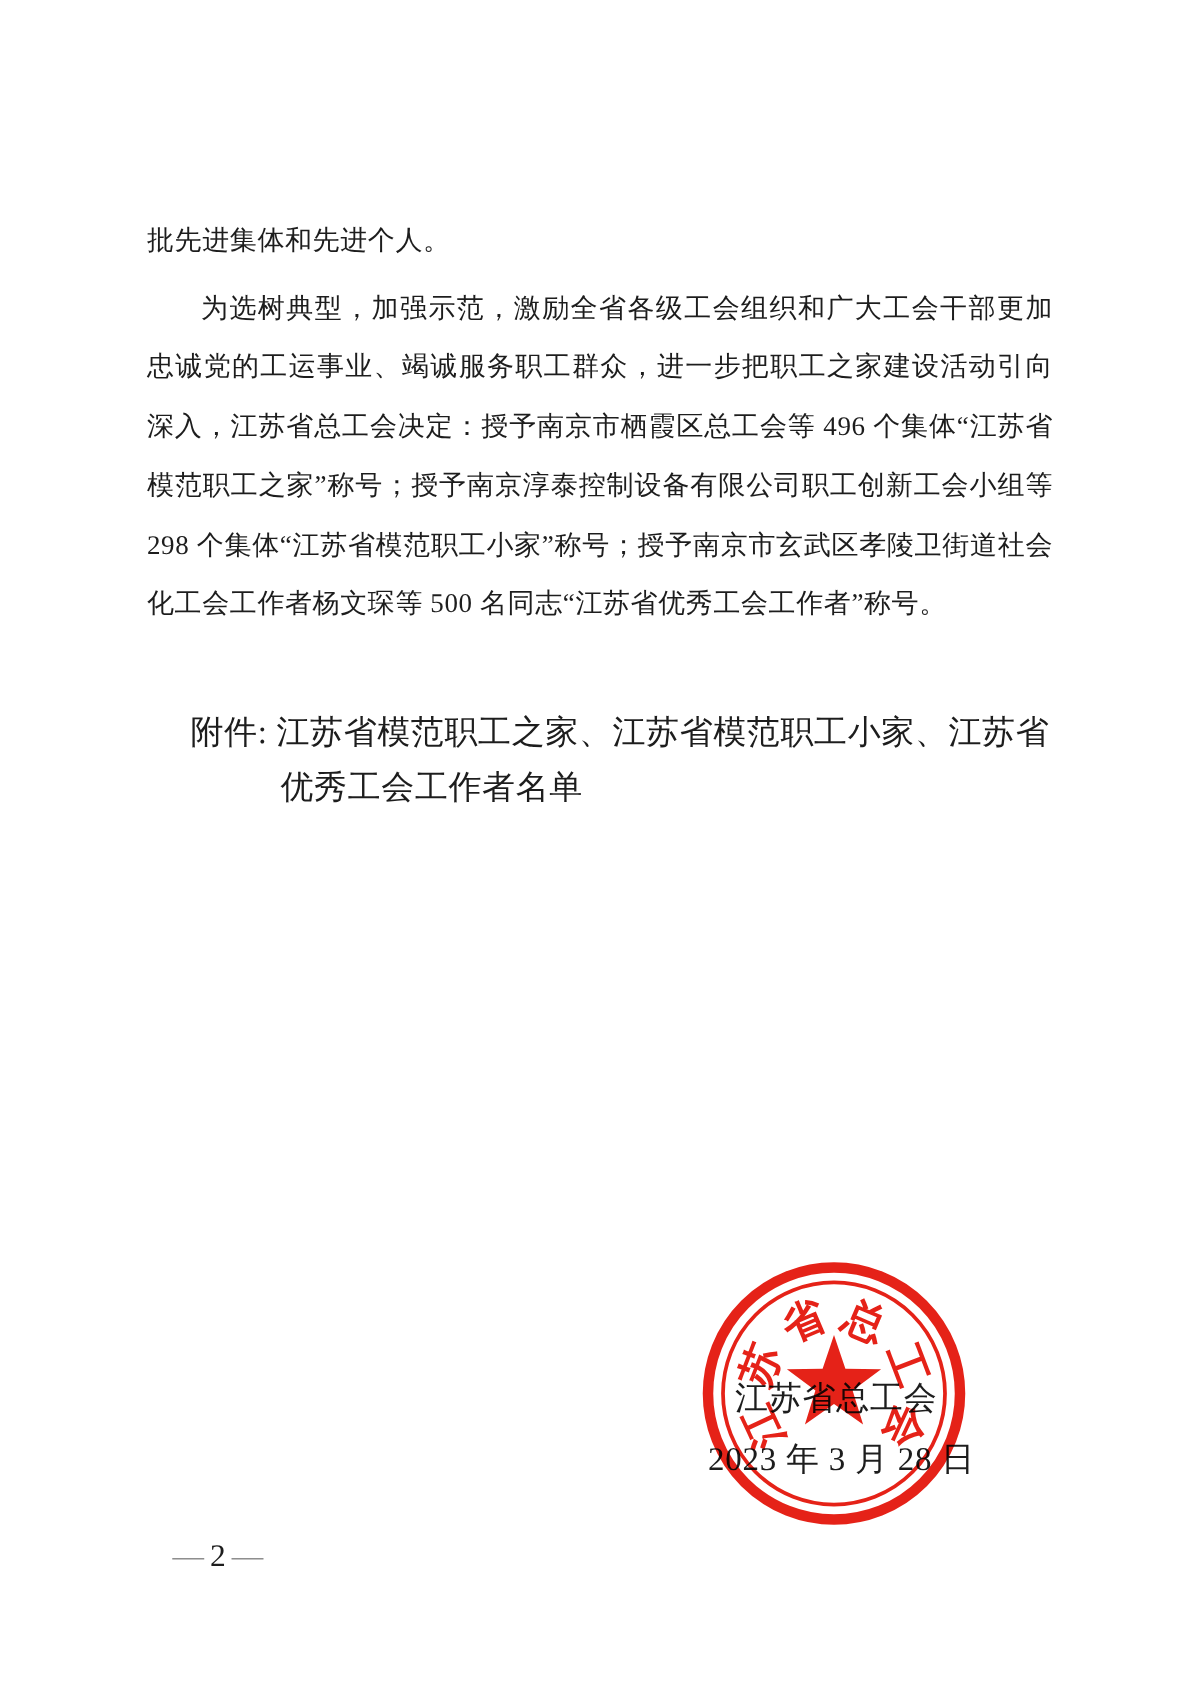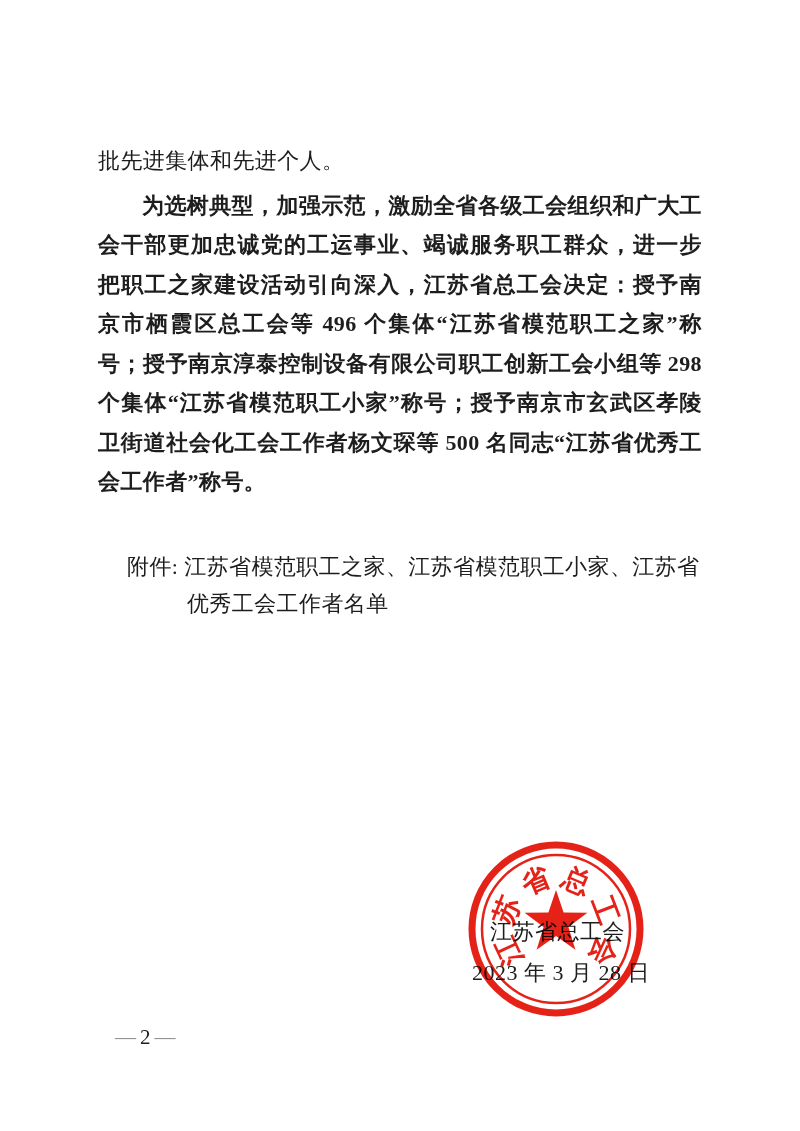--- a/index.html
+++ b/index.html
@@ -10,27 +10,27 @@
     font-family: "Liberation Serif", "DejaVu Serif", serif;
     color: #1d1d1d;
     overflow: hidden;
   }
   .doc-body {
     position: absolute;
     left: 98px; top: 141px;
     width: 604px;
   }
   .doc-body p {
-    font-size: 22px;
+    font-size: 18px;
     line-height: 39.5px;
     letter-spacing: 0.4px;
     text-align: justify;
     text-justify: inter-ideograph;
   }
-  .doc-body p.indented { text-indent: 2em; margin-top: 5px; font-weight: bold; }
+  .doc-body p.indented { text-indent: 2em; margin-top: 5px; }
   .attachment {
     margin-top: 46px;
     font-size: 22px;
     line-height: 37px;
     letter-spacing: 0.4px;
     padding-left: 89px;
     text-indent: -60px;
   }
   .attachment .att-label { margin-right: 6px; margin-top: 48px; }
   .signature-org {

